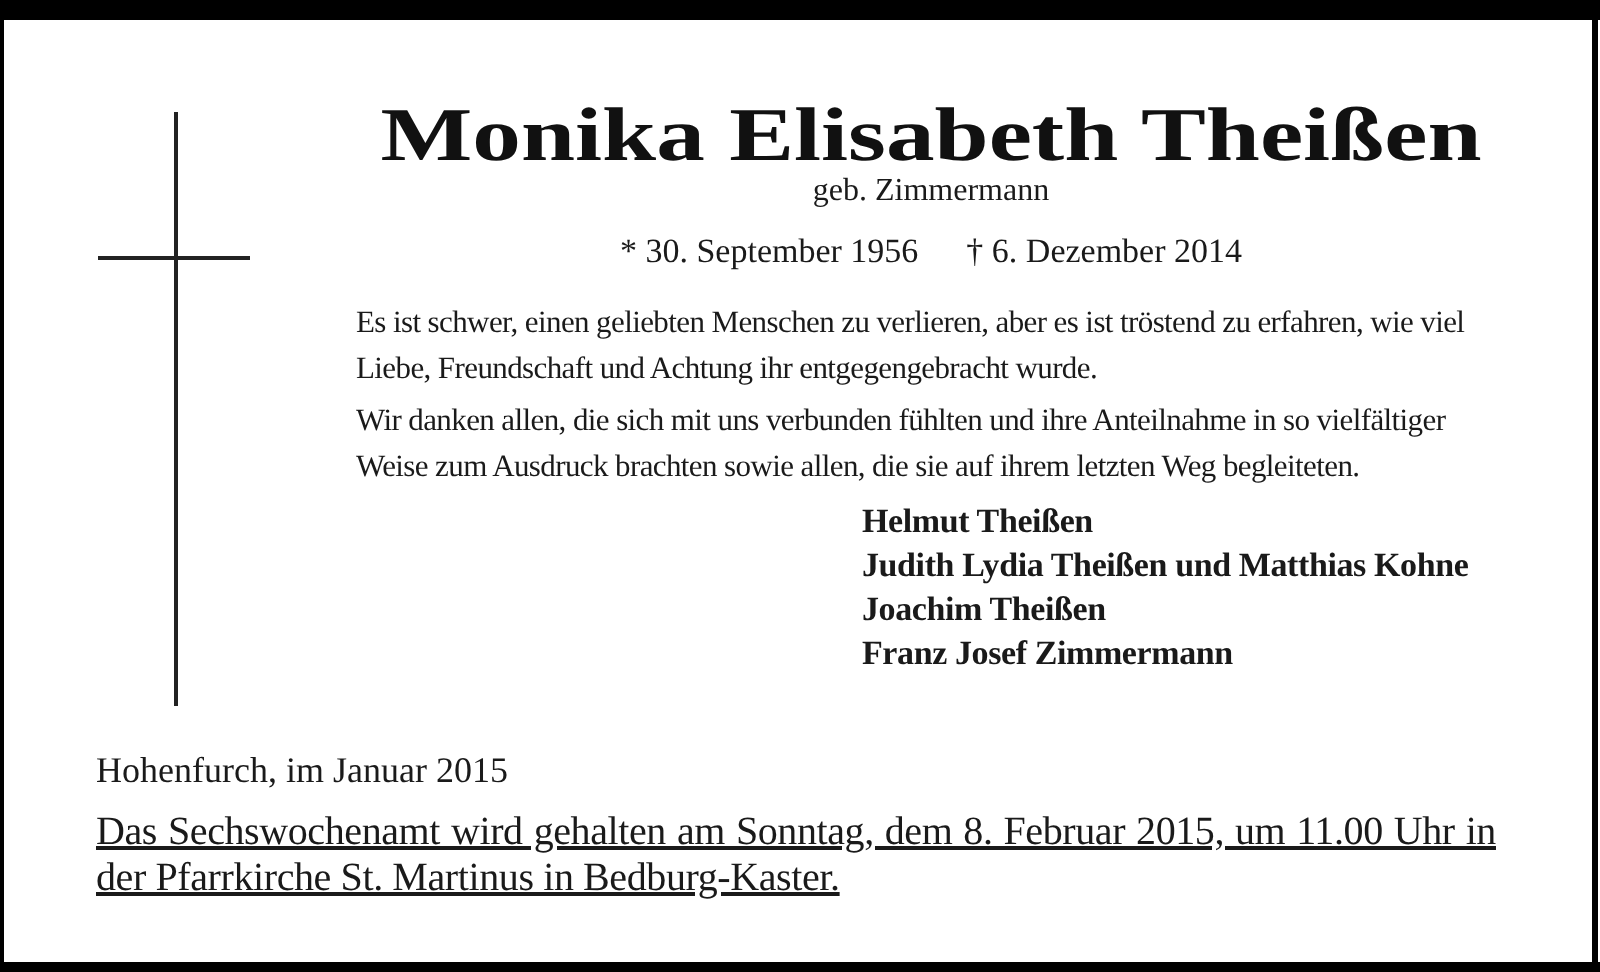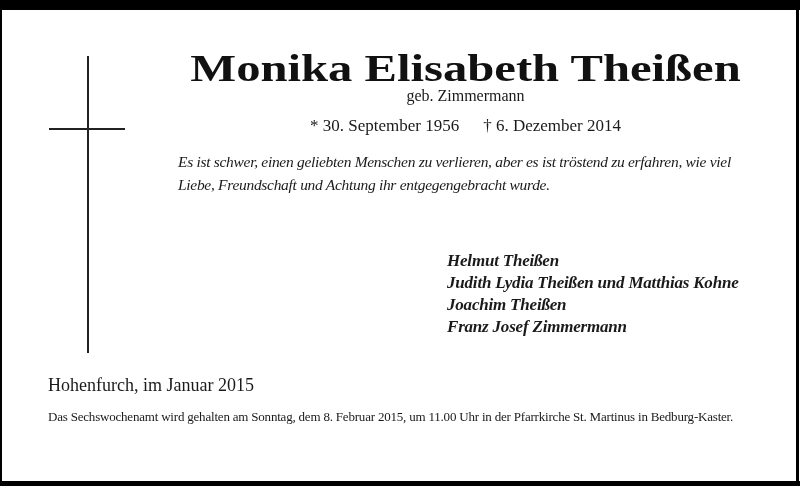--- a/index.html
+++ b/index.html
@@ -41,43 +41,42 @@
     text-align:center;
     font-size:17px; line-height:18px;
   }
   .dates .birth { margin-right:24px; }
 
   .body-text {
     left:178px; top:150px; width:578px;
     font-size:15.5px; line-height:23px;
     letter-spacing:-0.3px;
     text-align:left;
-    font-style:italic;
   }
   .body-text p { margin:0 0 3px 0; }
 
   .mourners {
-    left:447px; top:250px;
+    left:431px; top:250px;
     font-size:17px; line-height:22px;
     font-weight:600;
     letter-spacing:-0.2px;
     white-space:nowrap;
-    font-style:italic;
   }
 
   .place-date {
     left:48px; top:375px;
     font-size:18px; line-height:20px;
   }
 
   .service {
     left:48px; top:405px; width:700px;
-    font-size:13px; line-height:23px;
+    font-size:20px; line-height:23px;
     letter-spacing:-0.2px;
     text-align:justify;
+    text-decoration:underline;
   }
 </style>
 </head>
 <body>
 
 <div>
 
   <div class="abs frame-top"></div>
   <div class="abs frame-bottom"></div>
   <div class="abs frame-left"></div>
@@ -89,20 +88,21 @@
   </div>
 
   <div class="abs title">Monika Elisabeth Theißen</div>
   <div class="abs maiden">geb. Zimmermann</div>
   <div class="abs dates">
     <span class="birth">* 30. September 1956</span><span>† 6. Dezember 2014</span>
   </div>
 
   <div class="abs body-text">
     <p>Es ist schwer, einen geliebten Menschen zu verlieren, aber es ist tröstend zu erfahren, wie viel Liebe, Freundschaft und Achtung ihr entgegengebracht wurde.</p>
+    <p>Wir danken allen, die sich mit uns verbunden fühlten und ihre Anteilnahme in so vielfältiger Weise zum Ausdruck brachten sowie allen, die sie auf ihrem letzten Weg begleiteten.</p>
   </div>
 
   <div class="abs mourners">
     <div>Helmut Theißen</div>
     <div>Judith Lydia Theißen und Matthias Kohne</div>
     <div>Joachim Theißen</div>
     <div>Franz Josef Zimmermann</div>
   </div>
 
   <div class="abs place-date">Hohenfurch, im Januar 2015</div>

